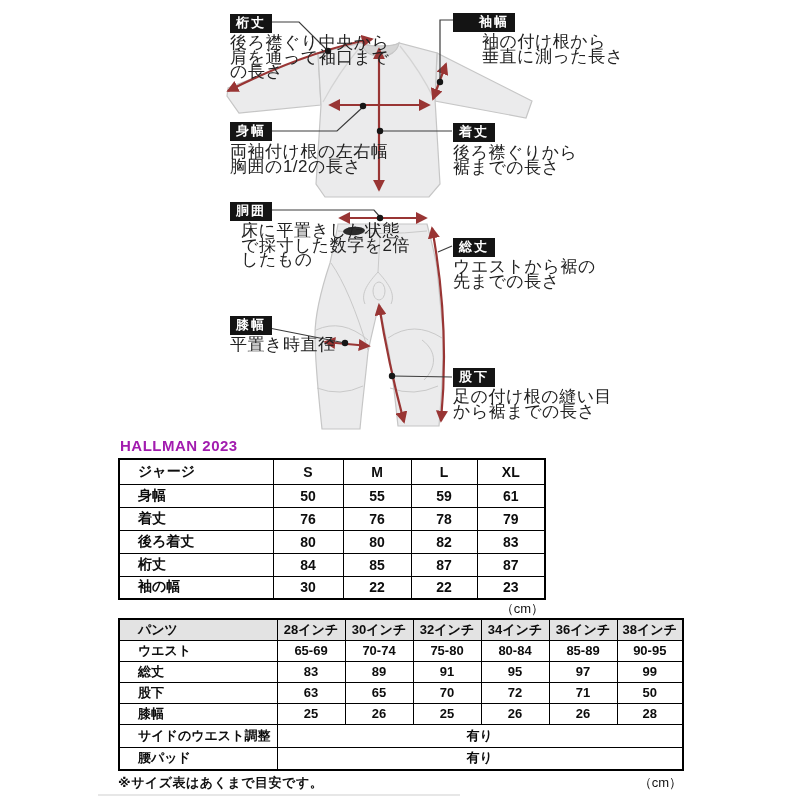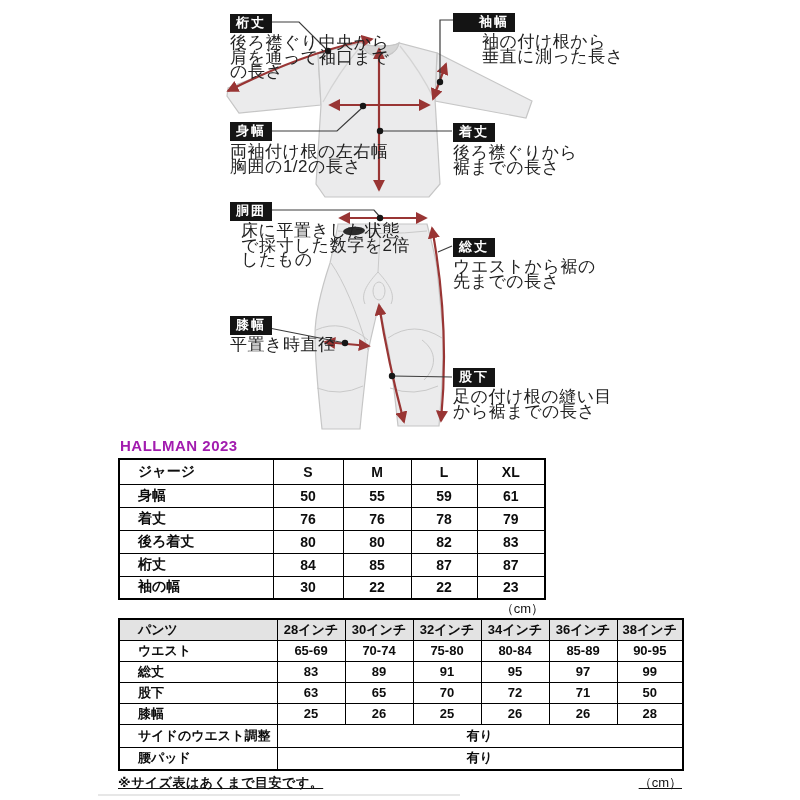--- a/index.html
+++ b/index.html
@@ -43,21 +43,20 @@
   #pantsTable tr.head td { background:#e3e3e3; }
 
   .unit-jersey {
     position:absolute; left:118px; top:600px; width:426px; text-align:right;
     font-size:13px; color:#111;
   }
   .pants-footrow {
     position:absolute; left:118px; top:774px; width:564px;
     display:flex; justify-content:space-between; align-items:flex-end;
     font-size:13px;
-    text-decoration:underline;
   }
   .footnote { font-weight:bold; letter-spacing:0.5px; }
   .unit-pants { font-weight:normal; }
 
   .bottom-faint-line { position:absolute; left:98px; top:794px; width:362px; height:2px; background:#e7e7e7; }
 </style>
 </head>
 <body>
 
 <div class="stage">

